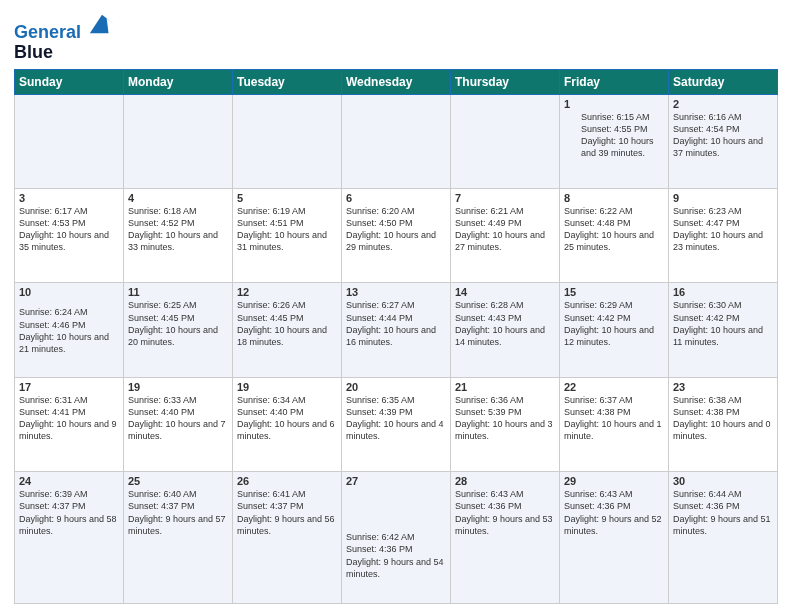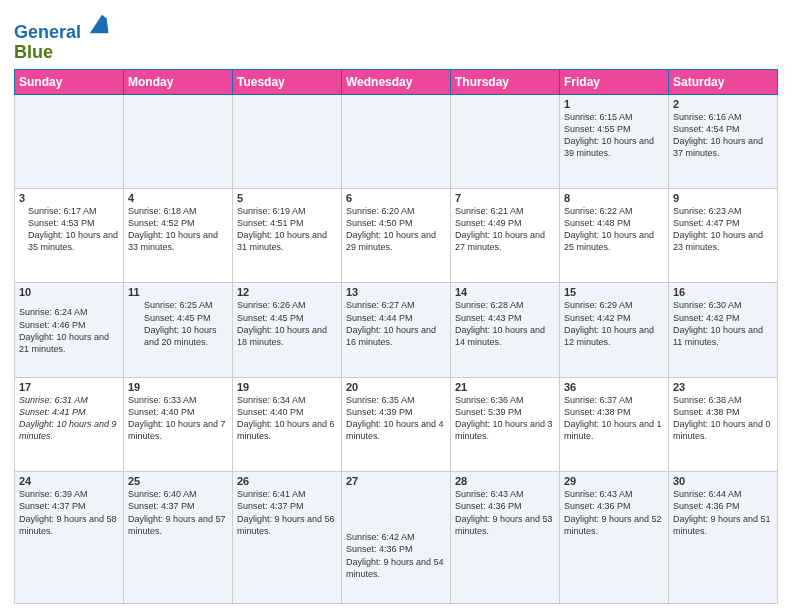--- a/index.html
+++ b/index.html
@@ -55,21 +55,21 @@
       font-size: 14px;
       color: #555;
     }
     .calendar {
       flex: 1;
       border-collapse: collapse;
       width: 100%;
       table-layout: fixed;
     }
     .calendar th {
-      background: #ec4899;
+      background: #0f766e;
       color: #fff;
       font-size: 12px;
       font-weight: bold;
       padding: 5px 4px;
       text-align: left;
       border: 1px solid #1a6db5;
     }
     .calendar td {
       border: 1px solid #ccc;
       vertical-align: top;
@@ -100,21 +100,21 @@
 <div class="page">
   <div class="header">
     <div class="logo">
       <div>
         <div class="logo-text">
           <span>General</span>
           <svg class="logo-icon" viewBox="0 0 30 28">
             <polygon points="2,24 15,4 28,14 20,8 22,24" fill="#1a6db5"></polygon>
           </svg>
         </div>
-        <div class="logo-text" style="color:#4d7c0f;">Blue</div>
+        <div class="logo-text" style="color:#0f172a;">Blue</div>
       </div>
     </div>
     <div class="title-block">
     </div>
   </div>
 
   <table class="calendar">
     <thead>
       <tr>
       <th>Sunday</th>
@@ -128,35 +128,35 @@
     </thead>
     <tbody id="calendar-body">
     <tr>
           <td class="alt-row"></td>
           <td class="alt-row"></td>
           <td class="alt-row"></td>
           <td class="alt-row"></td>
           <td class="alt-row"></td>
           <td class="alt-row">
             <span class="day-num">1</span>
-            <div class="day-info" style="white-space: pre-line;">Sunrise: 6:15 AM
+            <div class="day-info" style="white-space: pre-line; margin-left: 17px;">Sunrise: 6:15 AM
 Sunset: 4:55 PM
 Daylight: 10 hours and 39 minutes.</div>
           </td>
           <td class="alt-row">
             <span class="day-num">2</span>
             <div class="day-info" style="white-space: pre-line;">Sunrise: 6:16 AM
 Sunset: 4:54 PM
 Daylight: 10 hours and 37 minutes.</div>
           </td>
         </tr>
         <tr>
           <td>
             <span class="day-num">3</span>
-            <div class="day-info" style="white-space: pre-line; margin-left: 9px;">Sunrise: 6:17 AM
+            <div class="day-info" style="white-space: pre-line;">Sunrise: 6:17 AM
 Sunset: 4:53 PM
 Daylight: 10 hours and 35 minutes.</div>
           </td>
           <td>
             <span class="day-num">4</span>
             <div class="day-info" style="white-space: pre-line;">Sunrise: 6:18 AM
 Sunset: 4:52 PM
 Daylight: 10 hours and 33 minutes.</div>
           </td>
           <td>
@@ -192,21 +192,21 @@
         </tr>
         <tr>
           <td class="alt-row">
             <span class="day-num">10</span>
             <div class="day-info" style="white-space: pre-line; margin-top: 8px;">Sunrise: 6:24 AM
 Sunset: 4:46 PM
 Daylight: 10 hours and 21 minutes.</div>
           </td>
           <td class="alt-row">
             <span class="day-num">11</span>
-            <div class="day-info" style="white-space: pre-line; margin-left: 16px;">Sunrise: 6:25 AM
+            <div class="day-info" style="white-space: pre-line;">Sunrise: 6:25 AM
 Sunset: 4:45 PM
 Daylight: 10 hours and 20 minutes.</div>
           </td>
           <td class="alt-row">
             <span class="day-num">12</span>
             <div class="day-info" style="white-space: pre-line;">Sunrise: 6:26 AM
 Sunset: 4:45 PM
 Daylight: 10 hours and 18 minutes.</div>
           </td>
           <td class="alt-row">
@@ -230,21 +230,21 @@
           <td class="alt-row">
             <span class="day-num">16</span>
             <div class="day-info" style="white-space: pre-line;">Sunrise: 6:30 AM
 Sunset: 4:42 PM
 Daylight: 10 hours and 11 minutes.</div>
           </td>
         </tr>
         <tr>
           <td>
             <span class="day-num">17</span>
-            <div class="day-info" style="white-space: pre-line; font-style: italic;">Sunrise: 6:31 AM
+            <div class="day-info" style="white-space: pre-line;">Sunrise: 6:31 AM
 Sunset: 4:41 PM
 Daylight: 10 hours and 9 minutes.</div>
           </td>
           <td>
             <span class="day-num">19</span>
             <div class="day-info" style="white-space: pre-line;">Sunrise: 6:33 AM
 Sunset: 4:40 PM
 Daylight: 10 hours and 7 minutes.</div>
           </td>
           <td>
@@ -259,21 +259,21 @@
 Sunset: 4:39 PM
 Daylight: 10 hours and 4 minutes.</div>
           </td>
           <td>
             <span class="day-num">21</span>
             <div class="day-info" style="white-space: pre-line;">Sunrise: 6:36 AM
 Sunset: 5:39 PM
 Daylight: 10 hours and 3 minutes.</div>
           </td>
           <td>
-            <span class="day-num">36</span>
+            <span class="day-num">22</span>
             <div class="day-info" style="white-space: pre-line;">Sunrise: 6:37 AM
 Sunset: 4:38 PM
 Daylight: 10 hours and 1 minute.</div>
           </td>
           <td>
             <span class="day-num">23</span>
             <div class="day-info" style="white-space: pre-line;">Sunrise: 6:38 AM
 Sunset: 4:38 PM
 Daylight: 10 hours and 0 minutes.</div>
           </td>

